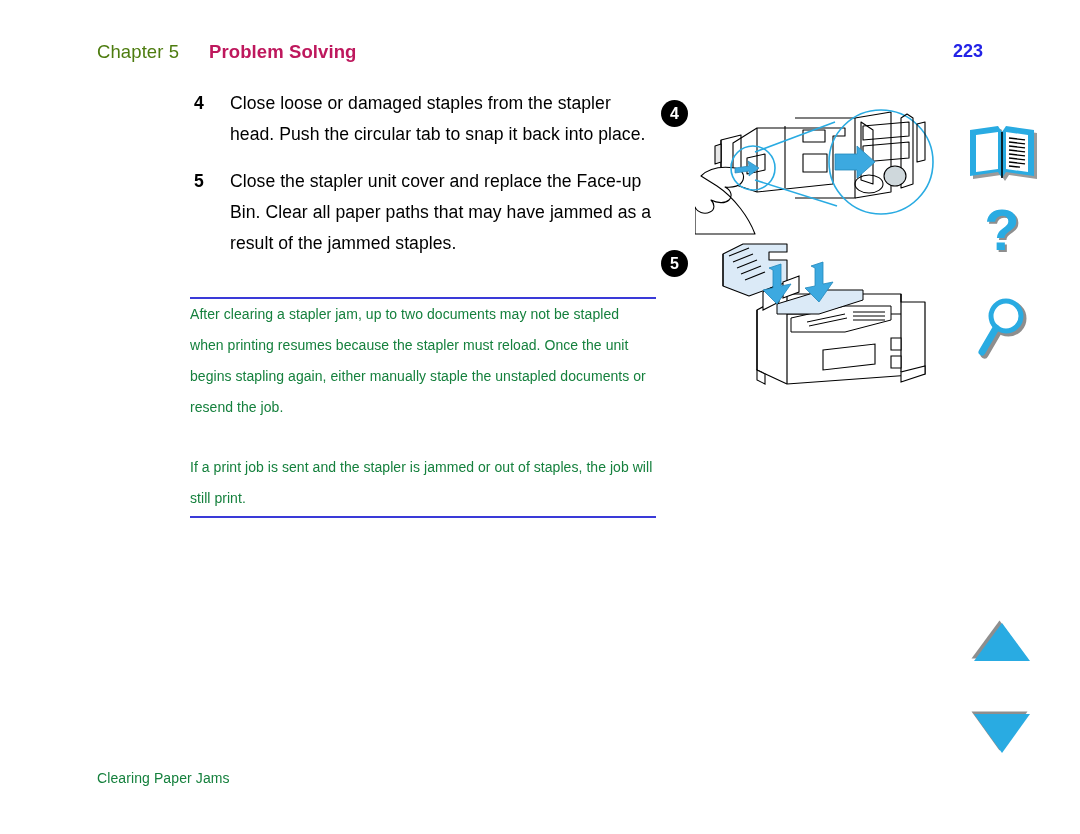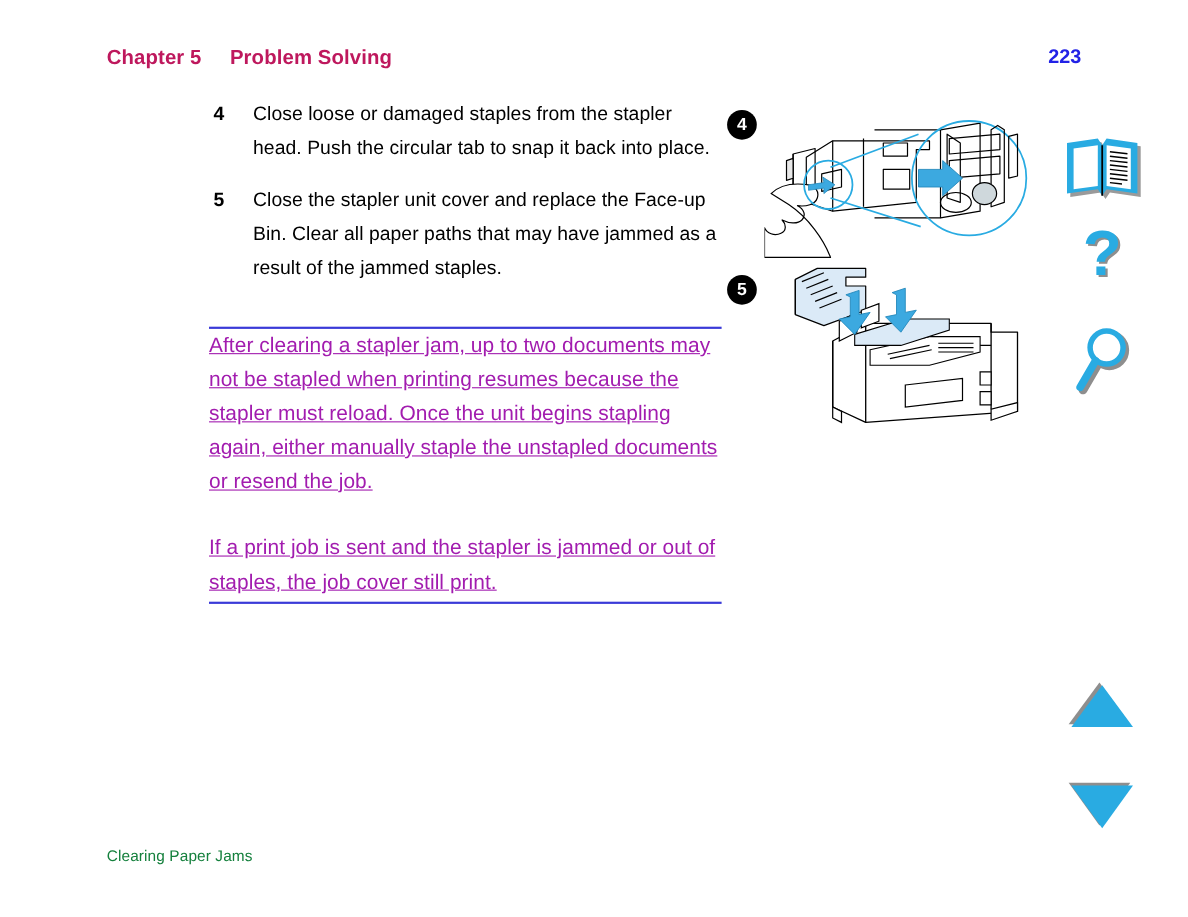--- a/index.html
+++ b/index.html
@@ -22,22 +22,22 @@
     left: 97px;
     top: 41px;
     width: 886px;
     height: 30px;
   }
   #page-header .chapter-label {
     position: absolute;
     left: 0;
     top: 0;
     font-size: 18.5px;
-    font-weight: bold;
-    color: #be185d;
+    font-weight: normal;
+    color: #4d7c0f;
     letter-spacing: 0.1px;
     white-space: nowrap;
   }
   #page-header .chapter-title {
     position: absolute;
     left: 112px;
     top: 0;
     font-size: 18.5px;
     font-weight: bold;
     color: #be185d;
@@ -99,25 +99,24 @@
     margin-top: 2px;
   }
   .note-heading {
     font-size: 17.2px;
     font-weight: bold;
     color: #2222e6;
     line-height: 26px;
     margin-top: 6px;
   }
   .note-para {
-    font-size: 19px;
+    font-size: 14px;
     line-height: 31px;
-    color: #a21caf;
+    color: #15803d;
     letter-spacing: 0.05px;
-    text-decoration: underline;
   }
   .note-para.spaced {
     margin-top: 29px;
   }
 
   
   #page-footer {
     position: absolute;
     left: 97px;
     top: 770px;
@@ -208,21 +207,21 @@
   <div class="step-item">
     <span class="step-number">5</span>
     <span class="step-text">Close the stapler unit cover and replace the Face-up Bin. Clear all paper paths that may have jammed as a result of the jammed staples.</span>
   </div>
 
 </div>
 
 <div id="note-block">
   <div class="note-rule"></div>
   <div class="note-para">After clearing a stapler jam, up to two documents may not be stapled when printing resumes because the stapler must reload. Once the unit begins stapling again, either manually staple the unstapled documents or resend the job.</div>
-  <div class="note-para spaced">If a print job is sent and the stapler is jammed or out of staples, the job cover still print.</div>
+  <div class="note-para spaced">If a print job is sent and the stapler is jammed or out of staples, the job will still print.</div>
   <div class="note-rule bottom"></div>
 </div>
 
 <div id="page-footer">Clearing Paper Jams</div>
 
 <div id="illustrations">
 
   <div class="figure" id="figure-step-4">
     <div class="step-marker">4</div>
     <svg class="figure-art" viewBox="0 0 250 150">

